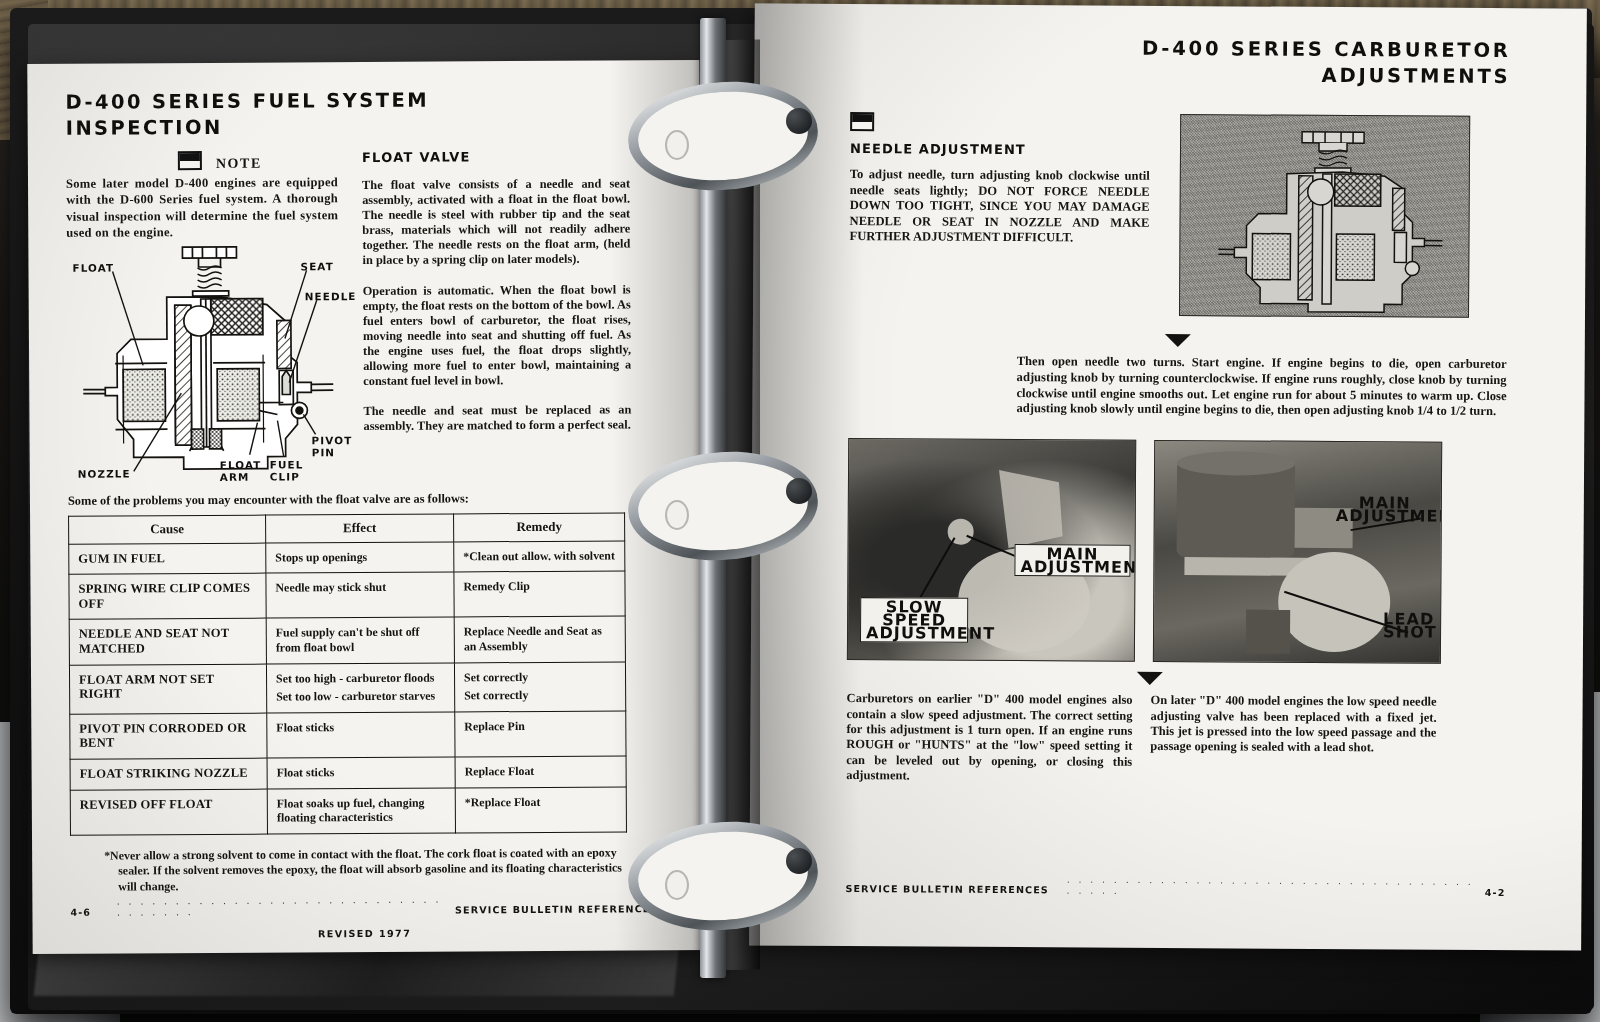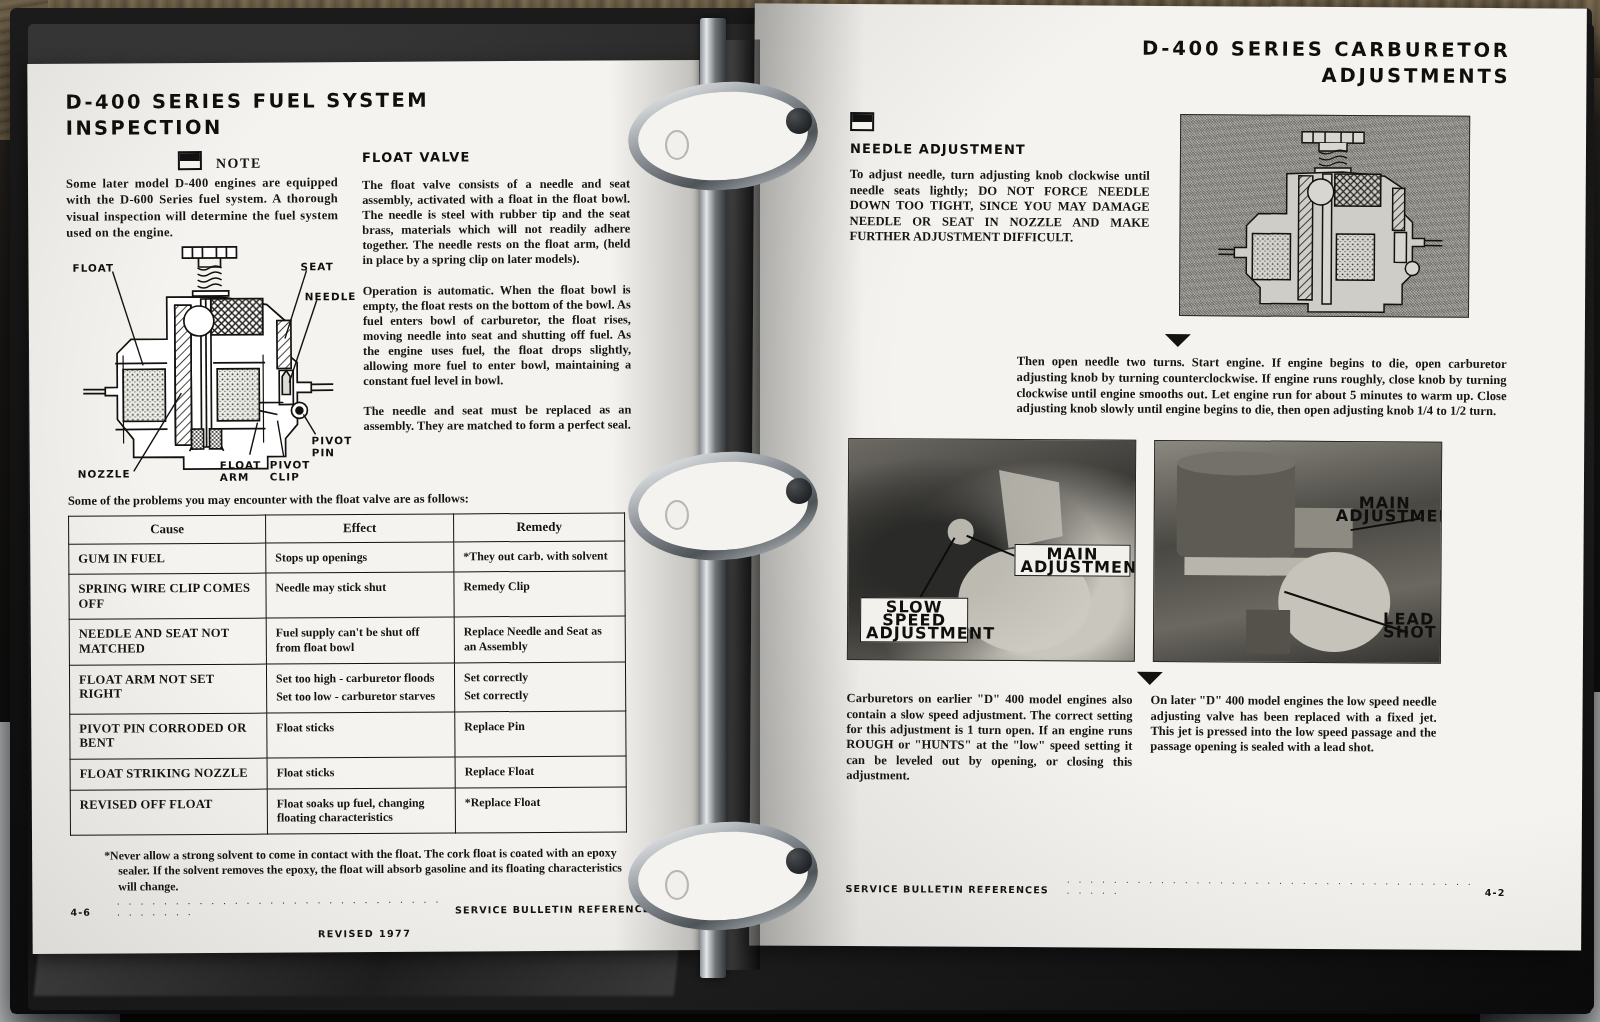--- a/index.html
+++ b/index.html
@@ -261,21 +261,21 @@
                 <line x1="212" y1="214" x2="206" y2="178"></line>
               </g>
             </svg>
 
             <span class="lbl" style="left:2px;top:18px;">FLOAT</span>
             <span class="lbl" style="left:230px;top:18px;">SEAT</span>
             <span class="lbl" style="left:234px;top:48px;">NEEDLE</span>
             <span class="lbl" style="left:240px;top:192px;width:44px;line-height:12px;">PIVOT PIN</span>
             <span class="lbl" style="left:6px;top:224px;">NOZZLE</span>
             <span class="lbl" style="left:148px;top:216px;width:46px;line-height:12px;">FLOAT ARM</span>
-            <span class="lbl" style="left:198px;top:216px;width:44px;line-height:12px;">PIVOT CLIP</span>
+            <span class="lbl" style="left:198px;top:216px;width:44px;line-height:12px;">FUEL CLIP</span>
           </div>
         </div>
 
         <div style="width:268px;">
           <div class="h2" style="margin-bottom:13px;">FLOAT VALVE</div>
           <div class="body">The float valve consists of a needle and seat assembly, activated with a float in the float bowl. The needle is steel with rubber tip and the seat brass, materials which will not readily adhere together. The needle rests on the float arm, (held in place by a spring clip on later models).</div>
           <div class="body" style="margin-top:15px;">Operation is automatic.  When the float bowl is empty, the float rests on the bottom of the bowl.  As fuel enters bowl of carburetor, the float rises, moving needle into seat and shutting off fuel.  As the engine uses fuel, the float drops slightly, allowing more fuel to enter bowl, maintaining a constant fuel level in bowl.</div>
           <div class="body" style="margin-top:15px;">The needle and seat must be replaced as an assembly.  They are matched to form a perfect seal.</div>
         </div>
       </div>
@@ -297,21 +297,21 @@
                   <div>GUM IN FUEL</div>
                 </div>
               </td>
               <td>
                 <div class="cell ">
                   <div>Stops up openings</div>
                 </div>
               </td>
               <td>
                 <div class="cell ">
-                  <div>*They out carb. with solvent</div>
+                  <div>*Clean out allow. with solvent</div>
                 </div>
               </td>
             </tr>
             <tr>
               <td>
                 <div class="cell cause">
                   <div>SPRING WIRE CLIP COMES OFF</div>
                 </div>
               </td>
               <td>

